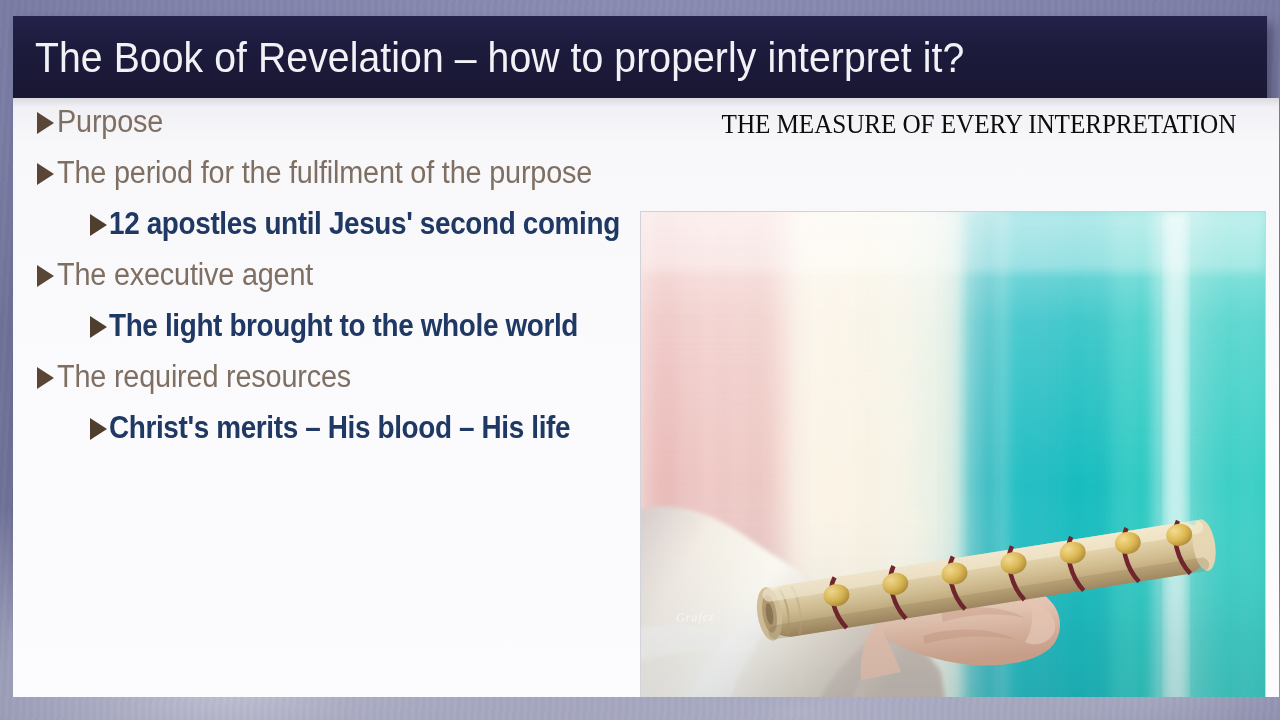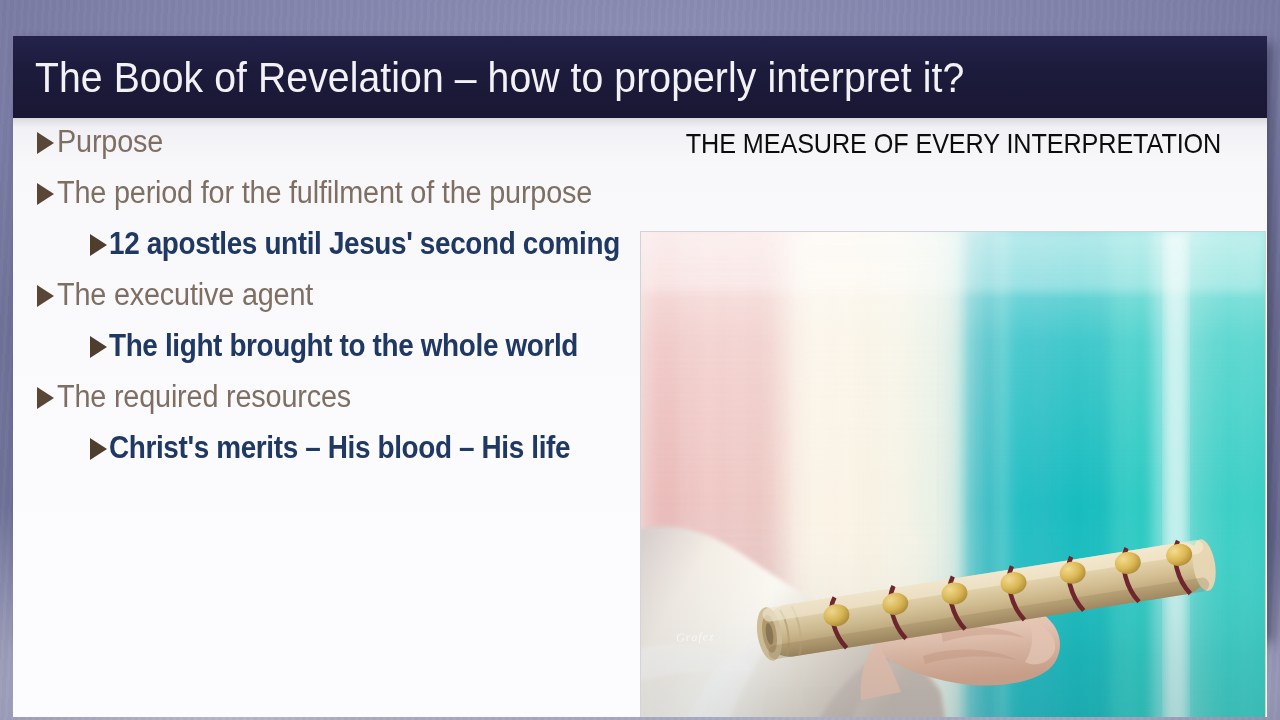--- a/index.html
+++ b/index.html
@@ -29,21 +29,21 @@
     inset: 0;
     background:
       repeating-linear-gradient(93deg, rgba(255,255,255,0.05) 0 3px, rgba(80,90,130,0.05) 3px 7px);
     opacity: .5;
   }
 
   
   #slide {
     position: absolute;
     left: 13px;
-    top: 36px;
+    top: 16px;
     width: 1254px;
     height: 599px;
     box-shadow: 6px 7px 11px rgba(30,32,55,0.45);
   }
 
   
   #title-bar {
     position: absolute;
     left: 0;
     top: 0;
@@ -70,20 +70,21 @@
   
   #body {
     position: absolute;
     left: 0;
     top: 82px;
     width: 100%;
     height: 599px;
     background:
       linear-gradient(180deg, #d9d9de 0%, #f1f1f5 9px, #f8f8fb 46px, #fbfbfd 55%, #fcfcfe 100%);
     overflow: hidden;
+    padding-left: 12px;
   }
 
   
   #bullets {
     position: absolute;
     left: 24px;
     top: 6px;
     width: 600px;
   }
   .bullet-row {
@@ -137,22 +138,22 @@
     transform: scaleX(0.9);
     text-shadow: 0 1px 0 rgba(255,255,255,0.35);
   }
 
   
   #right-heading {
     position: absolute;
     left: 628px;
     top: 8px;
     width: 624px;
-    text-align: center;
-    font-family: Liberation Sans, sans-serif;
+    text-align: right;
+    font-family: Liberation Serif, serif;
     font-size: 28px;
     font-weight: 400;
     color: #0c0c0c;
     line-height: 1.28;
     letter-spacing: -0.1px;
   }
   #right-heading .hline { display: block; }
   #right-heading .hline > span {
     display: inline-block;
     transform: scaleX(0.9);

